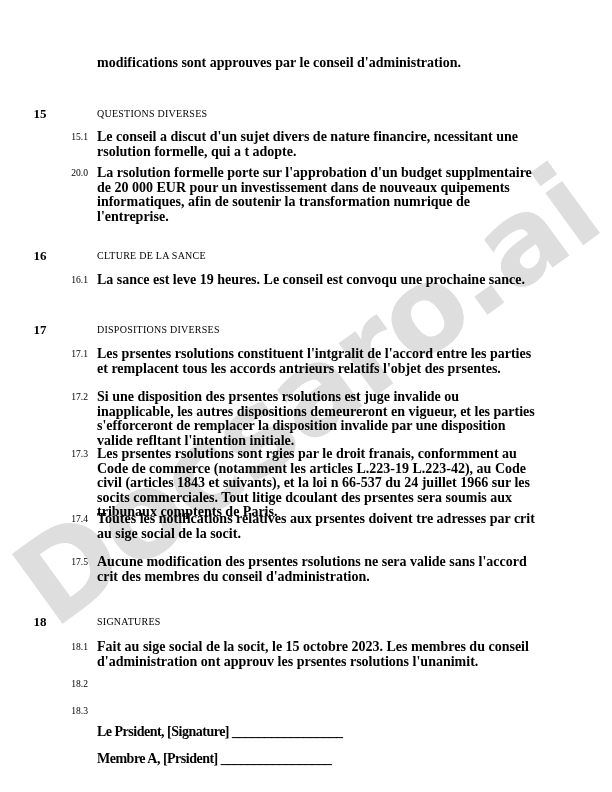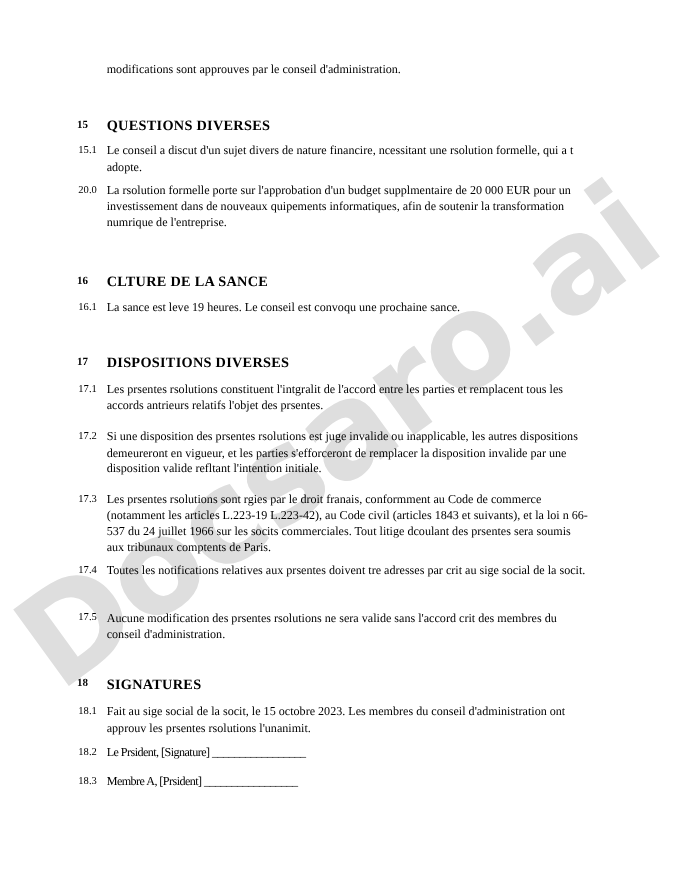--- a/index.html
+++ b/index.html
@@ -55,37 +55,40 @@
     position: absolute;
     left: 0;
     width: 88px;
     text-align: right;
     font-size: 9.6px;
     line-height: 14.6px;
   }
   .num.section {
     width: 80px;
     font-weight: bold;
-    font-size: 10px;
+    font-size: 13px;
+    text-align: center;
   }
   .body {
     position: absolute;
     left: 97px;
     width: 440px;
-    font-size: 11px;
+    font-size: 14px;
     line-height: 14.6px;
     text-align: left;
+    font-weight: bold;
   }
   .body.heading {
-    font-weight: bold;
-    font-size: 13px;
+    font-weight: normal;
+    font-size: 10px;
     letter-spacing: 0.25px;
   }
   .sigline {
     letter-spacing: -0.5px;
+    margin-top: 48px;
   }
 </style>
 </head>
 <body>
 
 <div id="page">
 
   <div id="watermark-layer">
     <div id="watermark-text">Docsaro.ai</div>
   </div>

